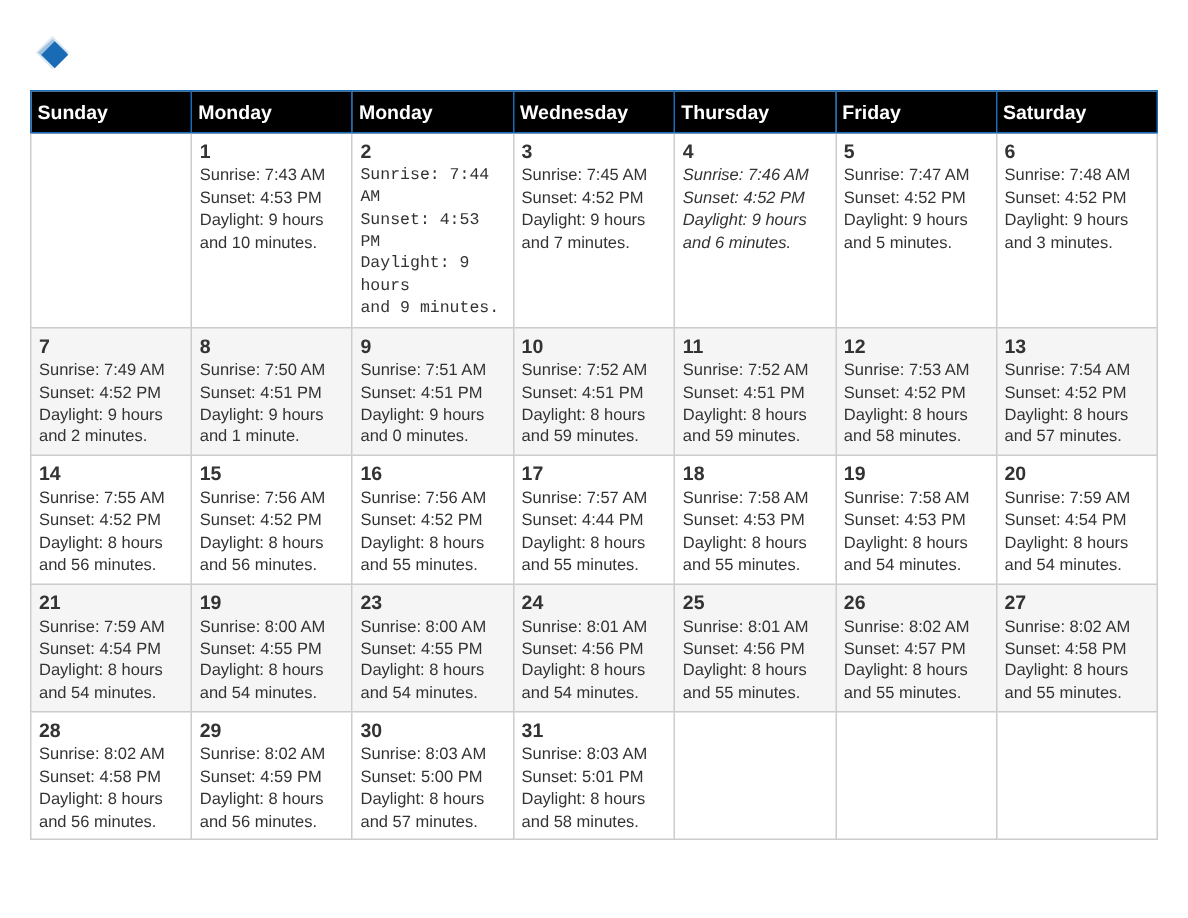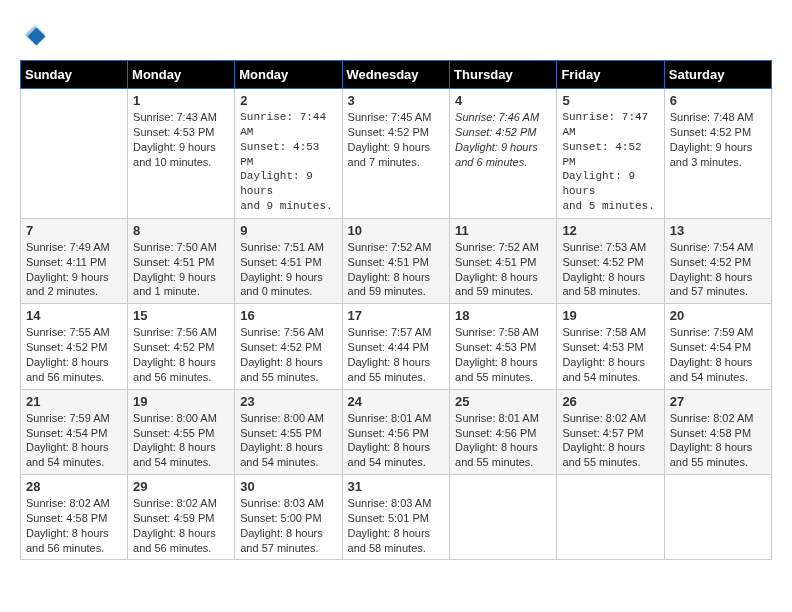--- a/index.html
+++ b/index.html
@@ -147,38 +147,38 @@
         </td>
         <td>
           <span class="day-number">4</span>
           <div class="day-info" style="white-space: pre-line; font-style: italic;">Sunrise: 7:46 AM
 Sunset: 4:52 PM
 Daylight: 9 hours
 and 6 minutes.</div>
         </td>
         <td>
           <span class="day-number">5</span>
-          <div class="day-info" style="white-space: pre-line; font-family: Liberation Mono, monospace;">Sunrise: 7:47 AM
+          <div class="day-info" style="white-space: pre-line;">Sunrise: 7:47 AM
 Sunset: 4:52 PM
 Daylight: 9 hours
 and 5 minutes.</div>
         </td>
         <td>
           <span class="day-number">6</span>
           <div class="day-info" style="white-space: pre-line;">Sunrise: 7:48 AM
 Sunset: 4:52 PM
 Daylight: 9 hours
 and 3 minutes.</div>
         </td>
       </tr>
       <tr>
         <td>
           <span class="day-number">7</span>
           <div class="day-info" style="white-space: pre-line;">Sunrise: 7:49 AM
-Sunset: 4:11 PM
+Sunset: 4:52 PM
 Daylight: 9 hours
 and 2 minutes.</div>
         </td>
         <td>
           <span class="day-number">8</span>
           <div class="day-info" style="white-space: pre-line;">Sunrise: 7:50 AM
 Sunset: 4:51 PM
 Daylight: 9 hours
 and 1 minute.</div>
         </td>

